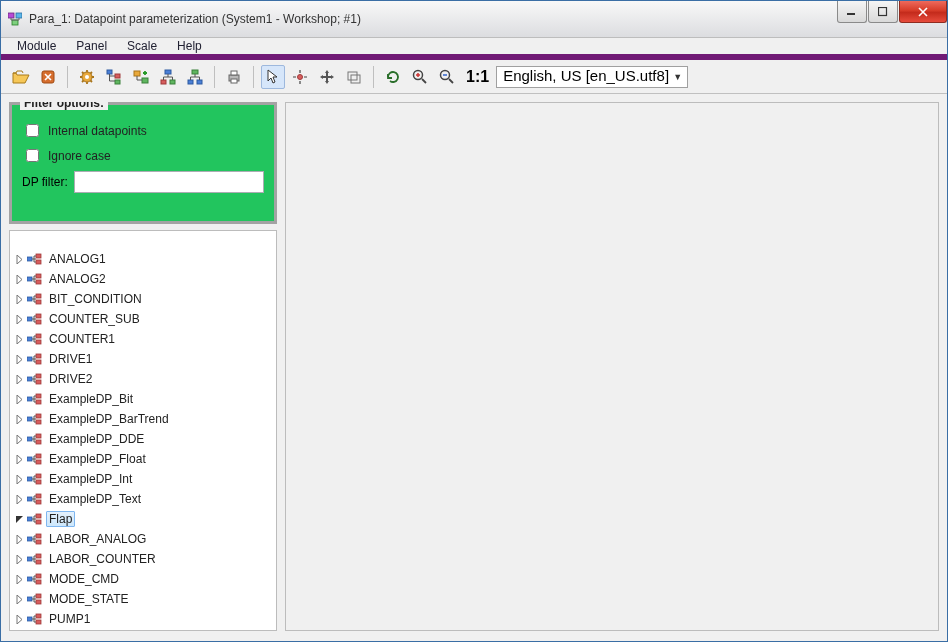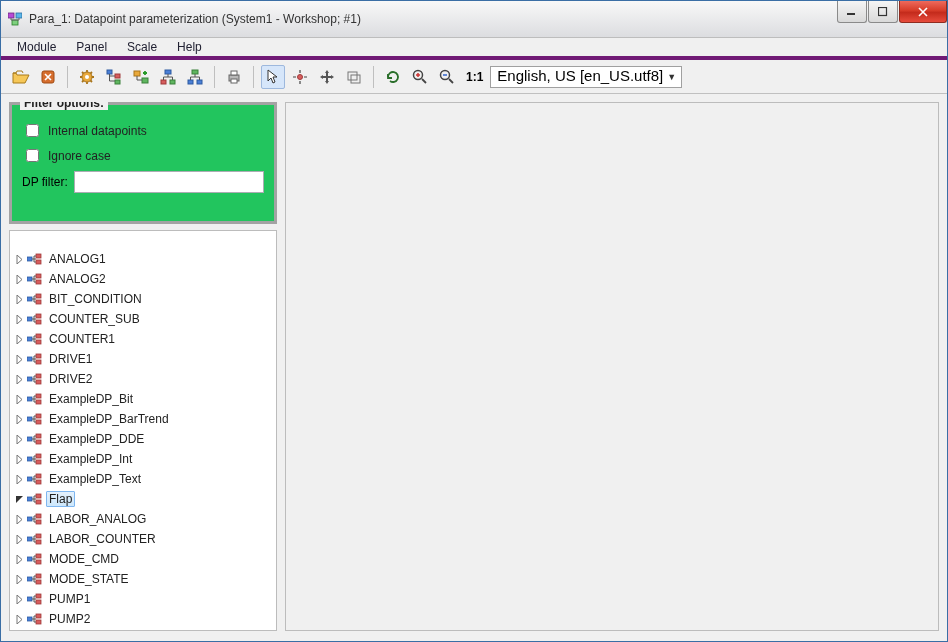--- a/index.html
+++ b/index.html
@@ -59,21 +59,21 @@
   }
   .win-btn.maximize { width: 30px; }
   .win-btn.minimize { width: 30px; }
 
   
   .menubar {
     height: 22px;
     display: flex; align-items: center;
     padding: 0 6px;
     background: #f0f0f0;
-    border-bottom: 4px solid #701a75;
+    border-bottom: 6px solid #701a75;
   }
   .menubar .menu-item {
     padding: 2px 10px;
     color: #223;
     cursor: default;
   }
 
   
   .toolbar {
     height: 34px;
@@ -95,21 +95,21 @@
     border: 1px solid #9db8dd;
     background: #d6e6fa;
   }
   .tsep {
     width: 1px; height: 22px;
     background: #bfbfbf;
     margin: 0 4px;
   }
   .ratio {
     font-weight: bold;
-    font-size: 12px;
+    font-size: 16px;
     padding: 0 4px;
     cursor: default;
     text-align: center;
   }
   .lang-select {
     height: 22px;
     font-size: 15px;
     border: 1px solid #a0a0a0;
     background: #fff;
     padding: 0 18px 0 6px;
@@ -595,20 +595,37 @@
               </span>
               <span class="dp-icon">
 <svg width="16" height="12" viewBox="0 0 16 12">
   <rect x="0" y="4" width="5" height="4" fill="#4a7fd6" stroke="#2d5aa0" stroke-width="0.8"></rect>
   <path d="M5 6 H9" stroke="#555"></path>
   <rect x="9" y="1" width="5" height="4" fill="#d65d5d" stroke="#a03a3a" stroke-width="0.8"></rect>
   <rect x="9" y="7" width="5" height="4" fill="#d65d5d" stroke="#a03a3a" stroke-width="0.8"></rect>
   <path d="M9 3 H7 V9 H9" stroke="#555" fill="none"></path>
 </svg>
               </span>
+              <span class="label-inner">ExampleDP_Float</span>
+            </div>
+            <div class="tree-item">
+              <span class="disclosure">
+                <svg width="9" height="9">
+                  <path d="M2 0 L7 4.5 L2 9 Z" fill="none" stroke="#777"></path>
+                </svg>
+              </span>
+              <span class="dp-icon">
+<svg width="16" height="12" viewBox="0 0 16 12">
+  <rect x="0" y="4" width="5" height="4" fill="#4a7fd6" stroke="#2d5aa0" stroke-width="0.8"></rect>
+  <path d="M5 6 H9" stroke="#555"></path>
+  <rect x="9" y="1" width="5" height="4" fill="#d65d5d" stroke="#a03a3a" stroke-width="0.8"></rect>
+  <rect x="9" y="7" width="5" height="4" fill="#d65d5d" stroke="#a03a3a" stroke-width="0.8"></rect>
+  <path d="M9 3 H7 V9 H9" stroke="#555" fill="none"></path>
+</svg>
+              </span>
               <span class="label-inner">ExampleDP_Int</span>
             </div>
             <div class="tree-item">
               <span class="disclosure">
                 <svg width="9" height="9">
                   <path d="M2 0 L7 4.5 L2 9 Z" fill="none" stroke="#777"></path>
                 </svg>
               </span>
               <span class="dp-icon">
 <svg width="16" height="12" viewBox="0 0 16 12">

